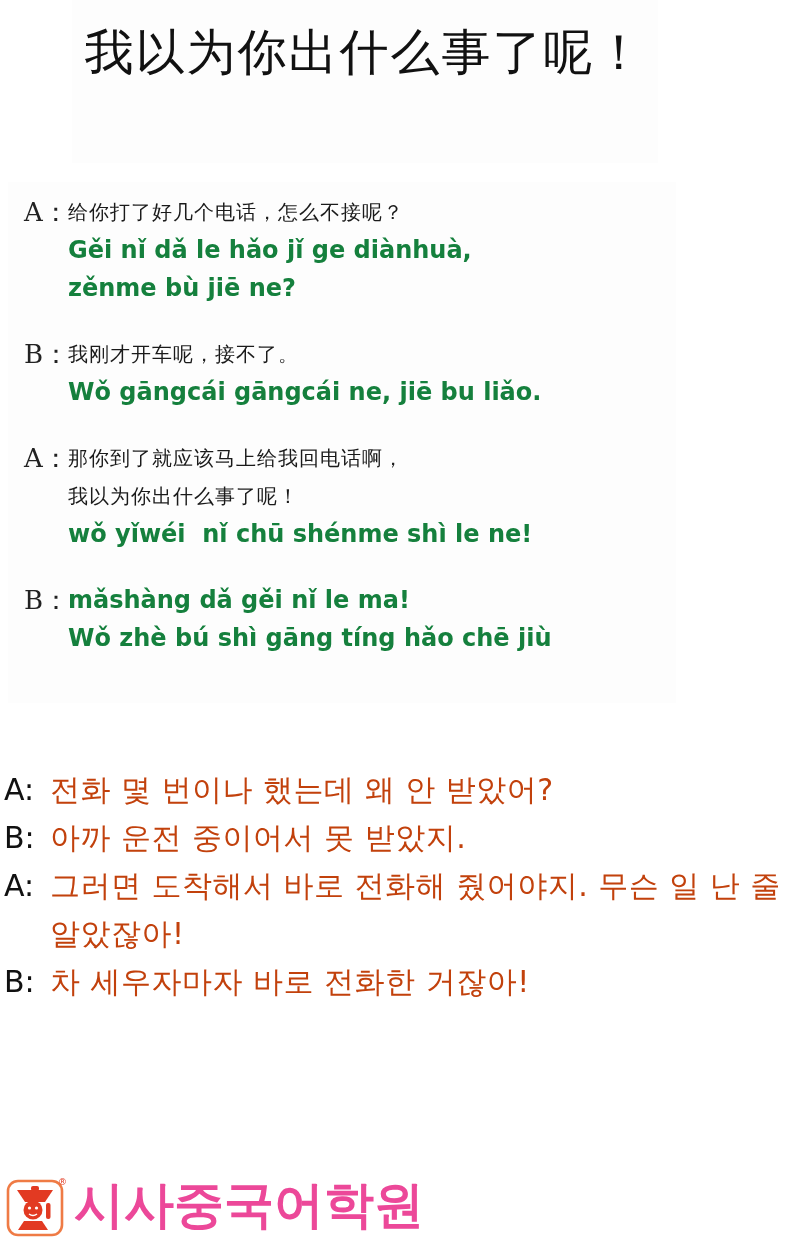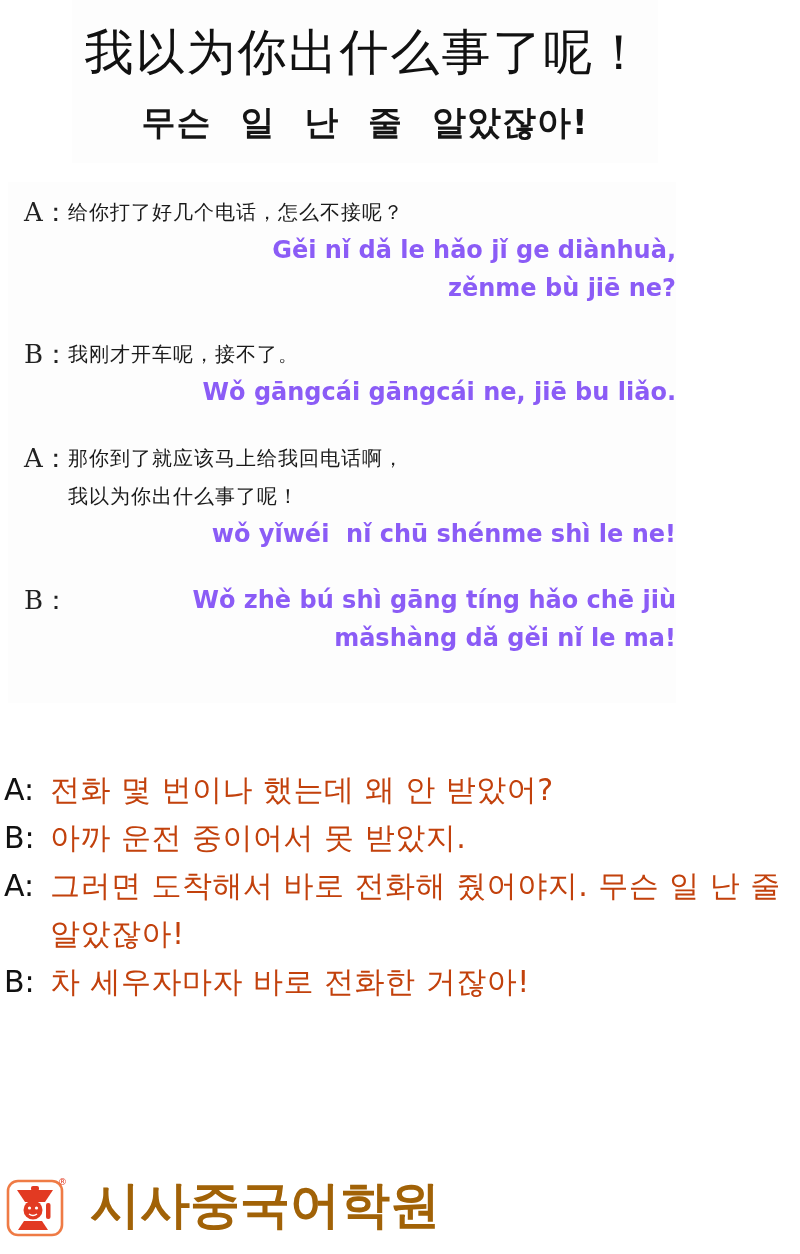--- a/index.html
+++ b/index.html
@@ -60,23 +60,22 @@
     line-height: 38px;
     color: #1a1a1a;
     letter-spacing: 1px;
     white-space: pre-wrap;
   }
   .py-line {
     font-family: "DejaVu Sans", "Liberation Sans", sans-serif;
     font-weight: 700;
     font-size: 24px;
     line-height: 38px;
-    color: #8b5cf6;
+    color: #15803d;
     white-space: pre-wrap;
-    text-align: right;
   }
 
   
   .translation {
     position: absolute;
     top: 758px; left: 4px; width: 794px;
     padding-top: 8px;
   }
   .ko-row { display: flex; }
   .ko-speaker {
@@ -99,34 +98,33 @@
 
   
   .logo-row {
     position: absolute;
     top: 1172px; left: 6px;
     display: flex;
     align-items: center;
   }
   .logo-icon { width: 62px; height: 66px; flex: 0 0 62px; }
   .logo-text {
-    margin-left: 22px;
+    margin-left: 6px;
     font-size: 50px;
     font-weight: 800;
     letter-spacing: 0px;
-    color: #a16207;
+    color: #ec4899;
     white-space: nowrap;
   }
 </style>
 </head>
 <body>
 
 <header class="title-block">
   <div class="title-zh">我以为你出什么事了呢！</div>
-  <div class="title-ko">무슨 일 난 줄 알았잖아!</div>
 </header>
 
 <section class="dialogue">
 
   <div class="turn">
     <span class="speaker">A：</span>
     <div class="turn-lines">
       <div class="zh-line">给你打了好几个电话，怎么不接呢？</div>
       <div class="py-line">Gěi nǐ dǎ le hǎo jǐ ge diànhuà,</div>
       <div class="py-line">zěnme bù jiē ne?</div>
@@ -146,22 +144,22 @@
     <div class="turn-lines">
       <div class="zh-line">那你到了就应该马上给我回电话啊，</div>
       <div class="zh-line">我以为你出什么事了呢！</div>
       <div class="py-line">wǒ yǐwéi  nǐ chū shénme shì le ne!</div>
     </div>
   </div>
 
   <div class="turn">
     <span class="speaker">B：</span>
     <div class="turn-lines">
+      <div class="py-line">mǎshàng dǎ gěi nǐ le ma!</div>
       <div class="py-line">Wǒ zhè bú shì gāng tíng hǎo chē jiù</div>
-      <div class="py-line">mǎshàng dǎ gěi nǐ le ma!</div>
     </div>
   </div>
 
 </section>
 
 <section class="translation">
 
   <div class="ko-row">
     <span class="ko-speaker">A:</span>
     <div class="ko-text">전화 몇 번이나 했는데 왜 안 받았어?</div>

